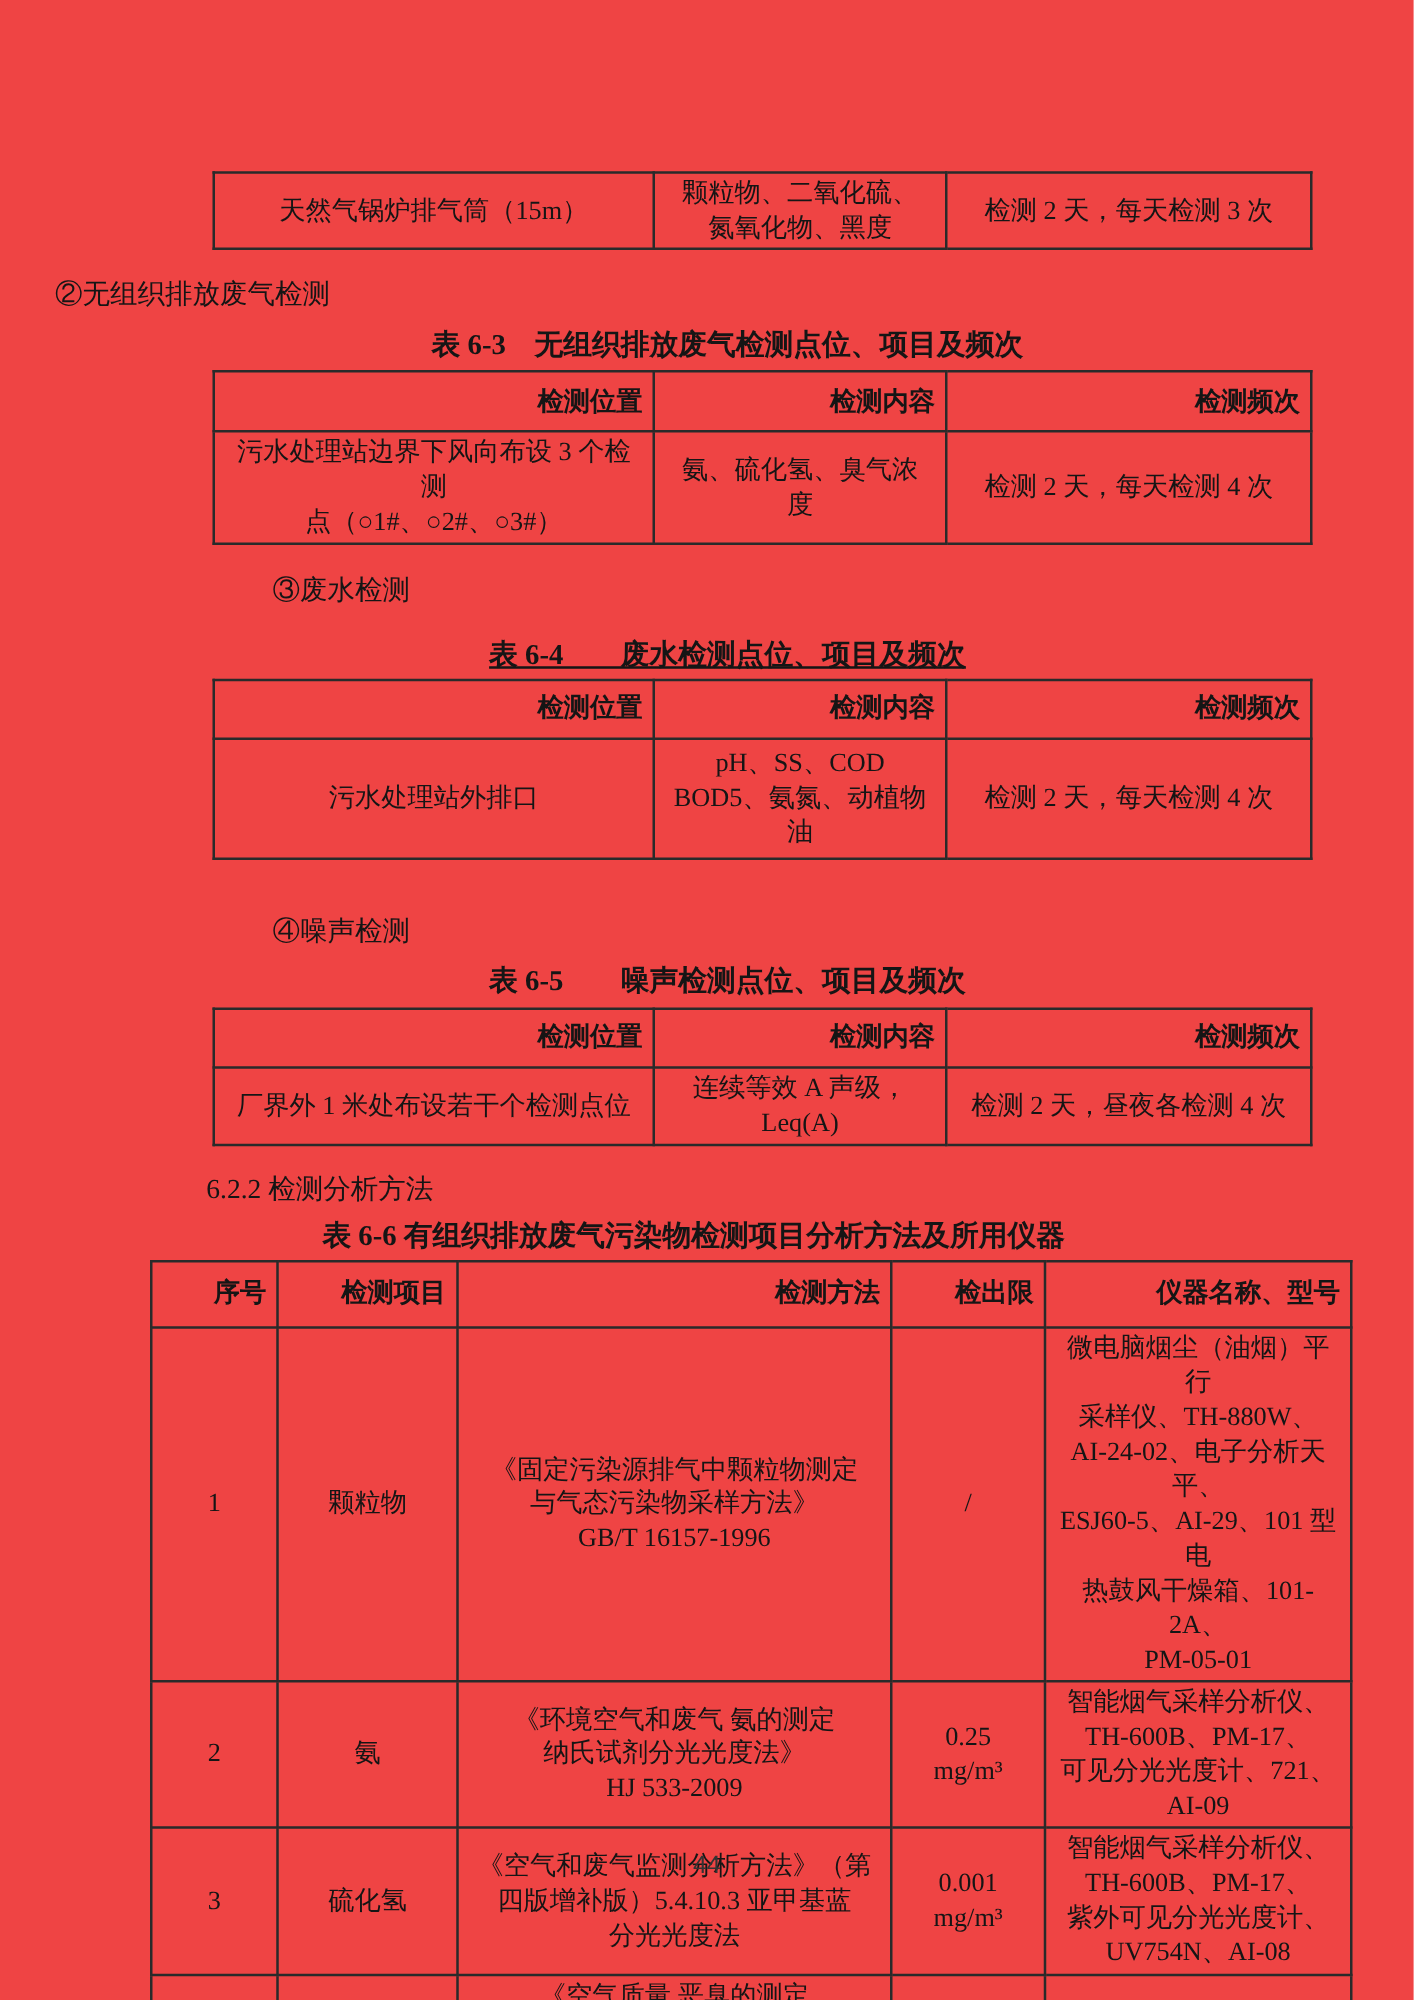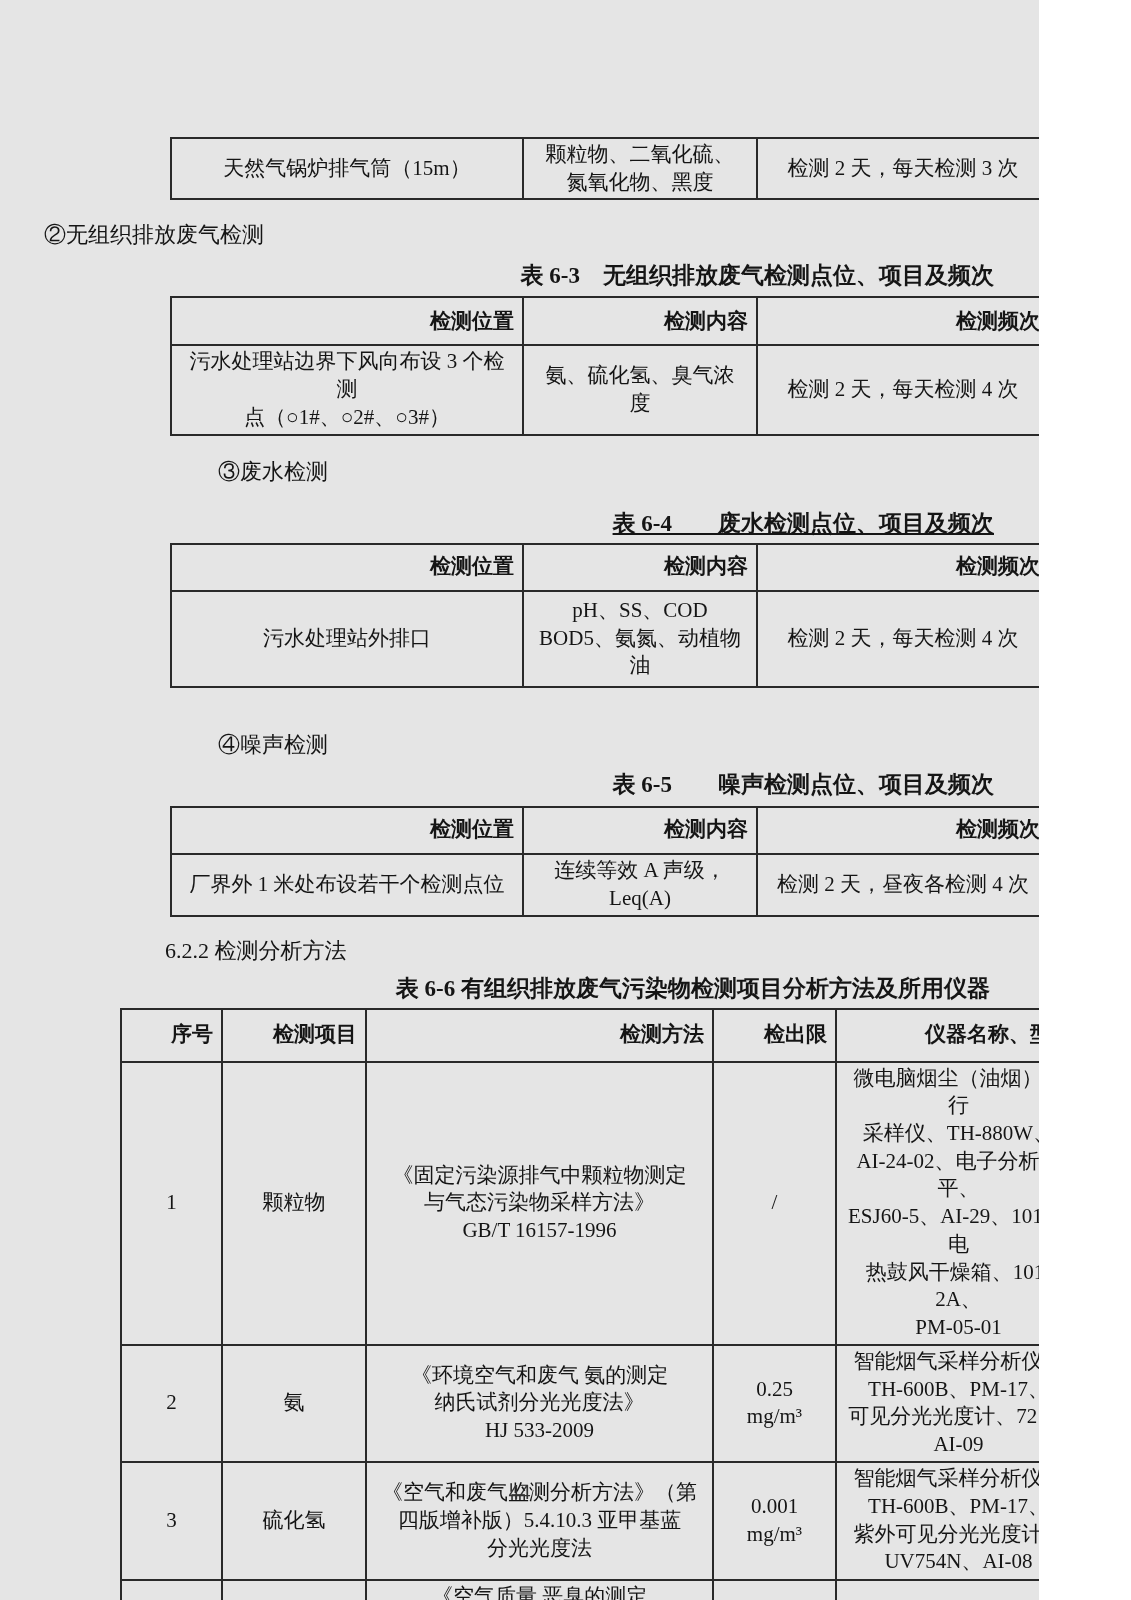--- a/index.html
+++ b/index.html
@@ -1,17 +1,17 @@
 <!DOCTYPE html>
 <html><head>
 <meta charset="utf-8">
 <style>
   html,body{margin:0;padding:0;background:#ffffff;}
   .page{
-    width:1039px;height:1600px;background:#e5e5e5;position:relative;
+    width:1131px;height:1600px;background:#ef4444;position:relative;
     font-family:"Liberation Serif","DejaVu Serif",serif;color:#151515;
     overflow:hidden;
   }
   .content{padding-top:137px;}
   table{border-collapse:collapse;table-layout:fixed;}
   td,th{
     border:2px solid #2a2a2a;text-align:center;vertical-align:middle;
     white-space:pre-line;font-size:21px;line-height:1.32;padding:2px 8px;
     font-weight:normal;overflow:hidden;
   }
@@ -24,21 +24,21 @@
   .tbl6 .c1{width:83px;}
   .tbl6 .c2{width:126px;}
   .tbl6 .c3{width:329px;}
   .tbl6 .c4{width:105px;}
   .tbl6 .c5{width:227px;}
   .section-heading{
     font-size:22px;margin-left:218px;white-space:pre-line;
   }
   .num-heading{font-size:22px;margin-left:165px;}
   .tbl-title{
-    font-weight:bold;font-size:23px;text-align:right;white-space:pre-line;
+    font-weight:bold;font-size:23px;text-align:center;white-space:pre-line;
   }
   .tbl-title.w3{width:824px;margin-left:170px;}
   .tbl-title.w6{width:870px;margin-left:120px;}
   .page-number{
     position:absolute;left:0;right:0;bottom:96px;text-align:center;
     font-size:20px;color:#333;
     font-family:"Liberation Sans","DejaVu Sans",sans-serif;
   }
   .mt-sec2{margin-top:20px;margin-left:44px;}
   .mt-title63{margin-top:10px;margin-bottom:5px;}

